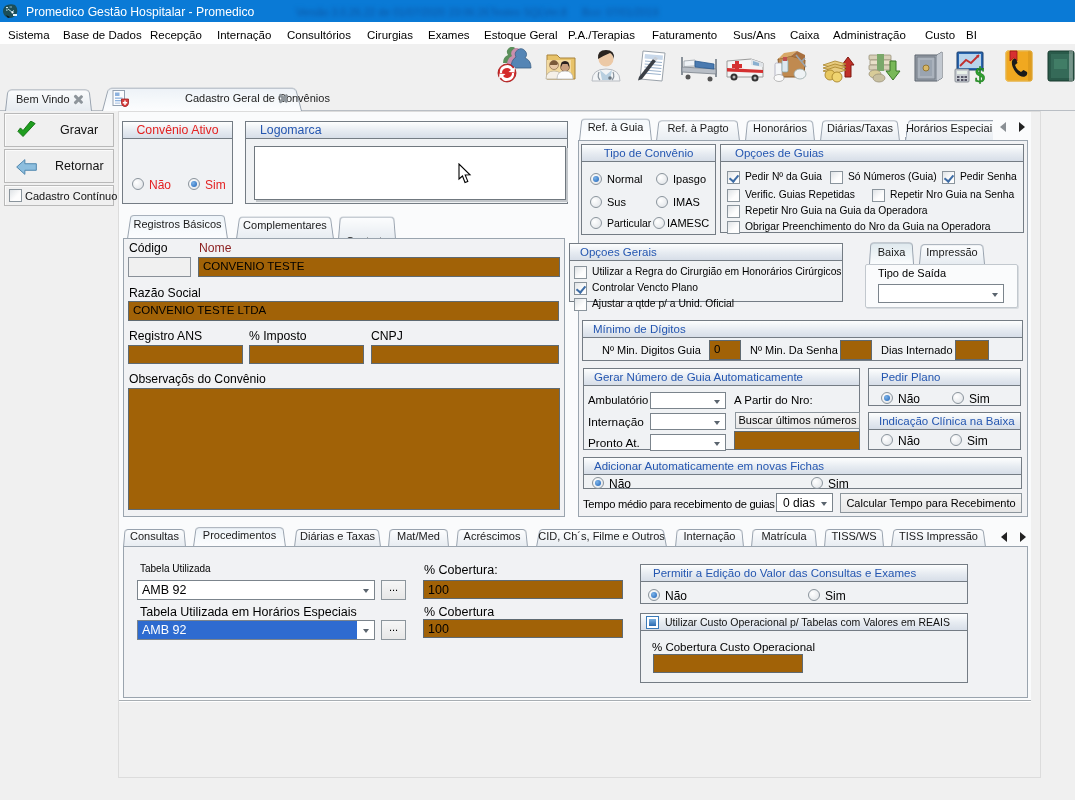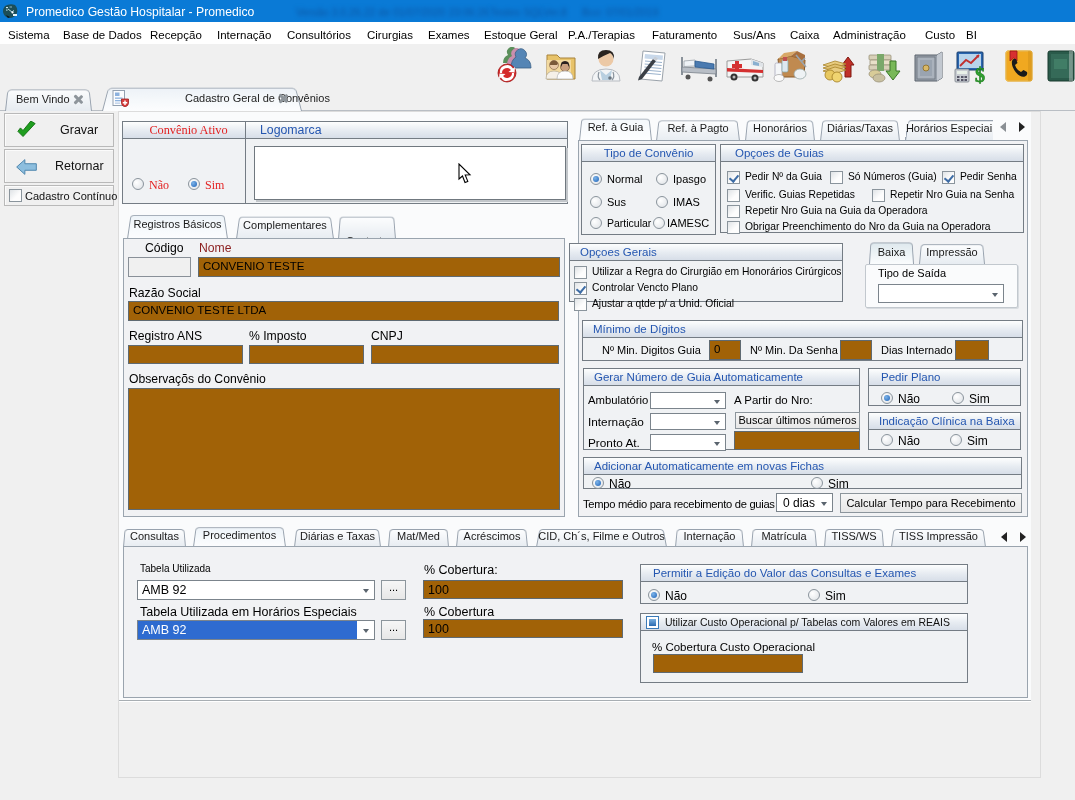--- a/index.html
+++ b/index.html
@@ -251,21 +251,21 @@
 </div>
 <div class="abs sbtn" style="top:185px; height:21px; font-size:11.5px;">
   <span class="abs" style="left:4px;top:3px;width:13px;height:13px;background:linear-gradient(135deg,#dfe3e6,#fdfdfd 60%);border:1px solid #8a949c;"></span>
   <span class="abs" style="left:20px;top:4px;font-size:11px;white-space:nowrap;">Cadastro Contínuo</span>
 </div>
 
 <div class="abs" style="left:118px; top:111px; width:923px; height:667px; border:1px solid #dcdcdc; background:#f0f0f0;"></div>
 
 <div class="abs" id="main" style="left:119px; top:112px; width:912px; height:589px; background:#fafbfc; border-bottom:1px solid #a8aeb3; box-shadow:0 1px 0 #ffffff;">
 
-<div class="gb" style="left:3px; top:9px; width:133px; height:83px;font-family:Liberation Serif, serif;">
+<div class="gb" style="left:3px; top:9px; width:111px; height:83px;">
   <div class="hd c" style="color:#e32222; font-size:12.3px;">Convênio Ativo</div>
   <div class="rd" style="left:9px; top:56px;">
         <span class="b"></span>
         <span class="t" style="color:#e32222;font-size:12px;">Não</span>
       </div>
   <div class="rd c" style="left:65px; top:56px;">
         <span class="b"></span>
         <span class="t" style="color:#e32222;font-size:12px;">Sim</span>
       </div>
 </div>
@@ -273,21 +273,21 @@
 <div class="gb" style="left:126px; top:9px; width:323px; height:83px;">
   <div class="hd l" style="padding-left:14px; font-size:12.3px;">Logomarca</div>
   <div class="abs" style="left:8px; top:24px; width:312px; height:54px; background:#fff; border:1px solid #70787f; box-shadow:2px 2px 0 #c2c6ca;"></div>
 </div>
 
 <div class="tab on" style="left:8px; top:101px; width:101px; height:26px;"><div class="bg" style="background:linear-gradient(#eef4f9,#fcfdfe);"></div><i style="top:5px;">Registros Básicos</i></div>
 <div class="tab" style="left:117px; top:103px; width:98px; height:24px;"><div class="bg"></div><i style="top:4px;">Complementares</i></div>
 <div class="tab" style="left:219px; top:103px; width:58px; height:24px;"><div class="bg"></div><i style="top:20px;">Contrato</i></div>
 
 <div class="panel" style="left:4px; top:126px; width:442px; height:279px;"></div>
-<span class="lbl" style="left:10px; top:129px; font-size:12.2px;margin-left:16px;">Código</span>
+<span class="lbl" style="left:10px; top:129px; font-size:12.2px;">Código</span>
 <span class="lbl" style="left:80px; top:129px; color:#8b1e1e; font-size:12.2px;">Nome</span>
 <div class="fld dis" style="left:9px; top:145px; width:63px; height:20px;"></div>
 <div class="fld" style="left:79px; top:145px; width:362px; height:20px;">CONVENIO TESTE</div>
 <span class="lbl" style="left:10px; top:174px; font-size:12.2px;">Razão Social</span>
 <div class="fld" style="left:9px; top:189px; width:431px; height:20px;">CONVENIO TESTE LTDA</div>
 <span class="lbl" style="left:10px; top:217px; font-size:12.2px;">Registro ANS</span>
 <span class="lbl" style="left:130px; top:217px; font-size:12.2px;">% Imposto</span>
 <span class="lbl" style="left:252px; top:217px; font-size:12.2px;">CNPJ</span>
 <div class="fld" style="left:9px; top:233px; width:115px; height:19px;"></div>
 <div class="fld" style="left:130px; top:233px; width:115px; height:19px;"></div>

